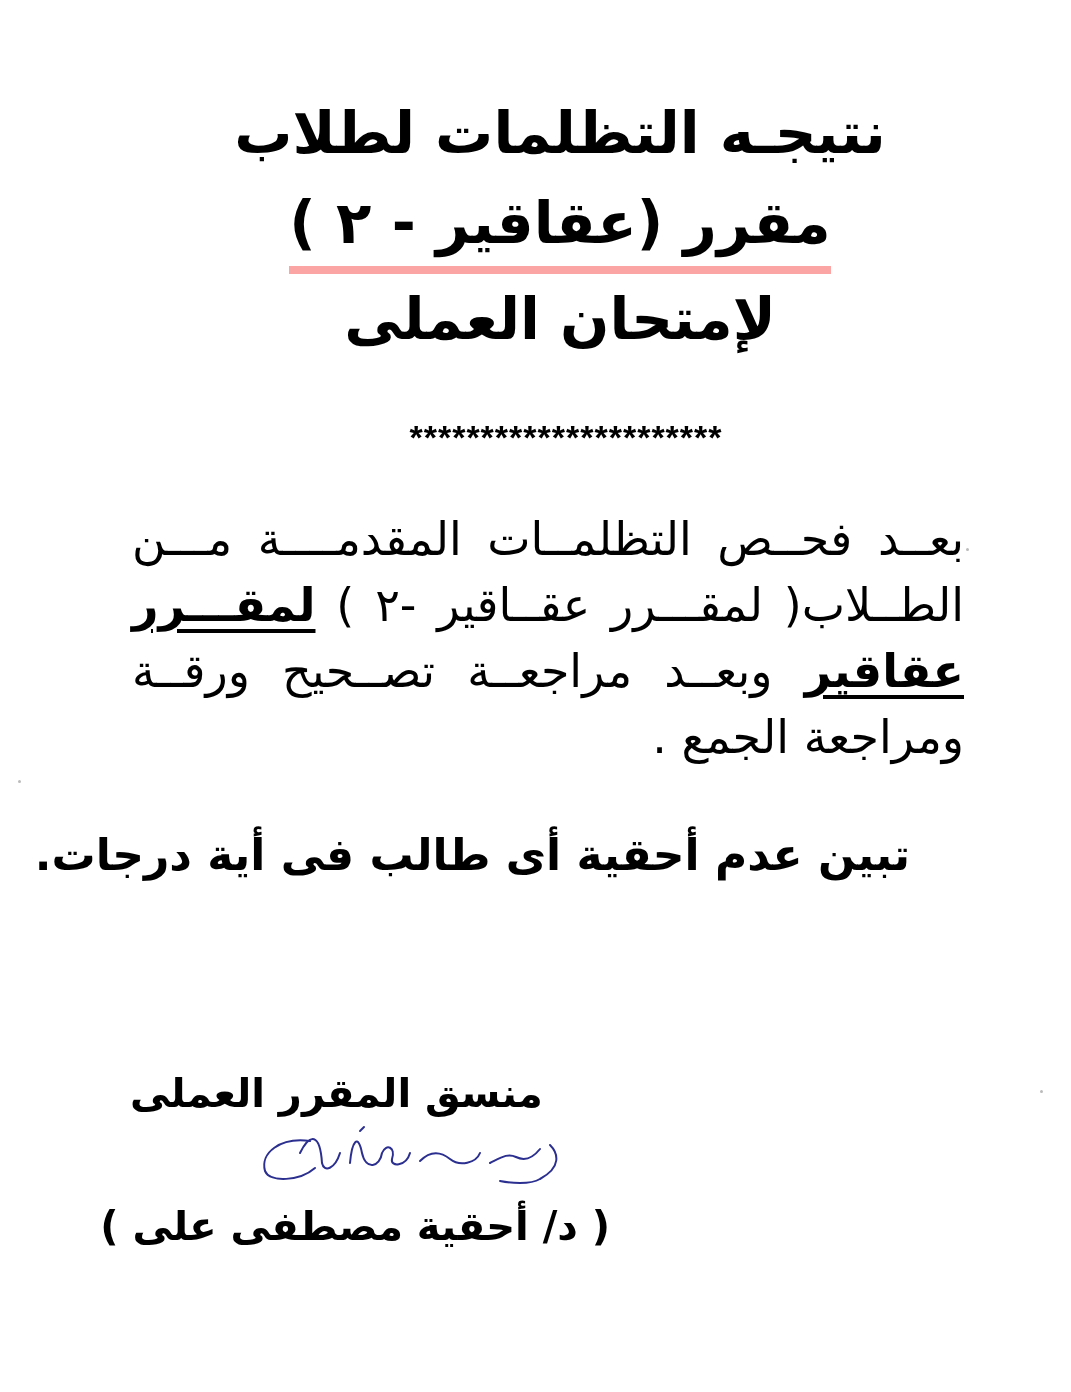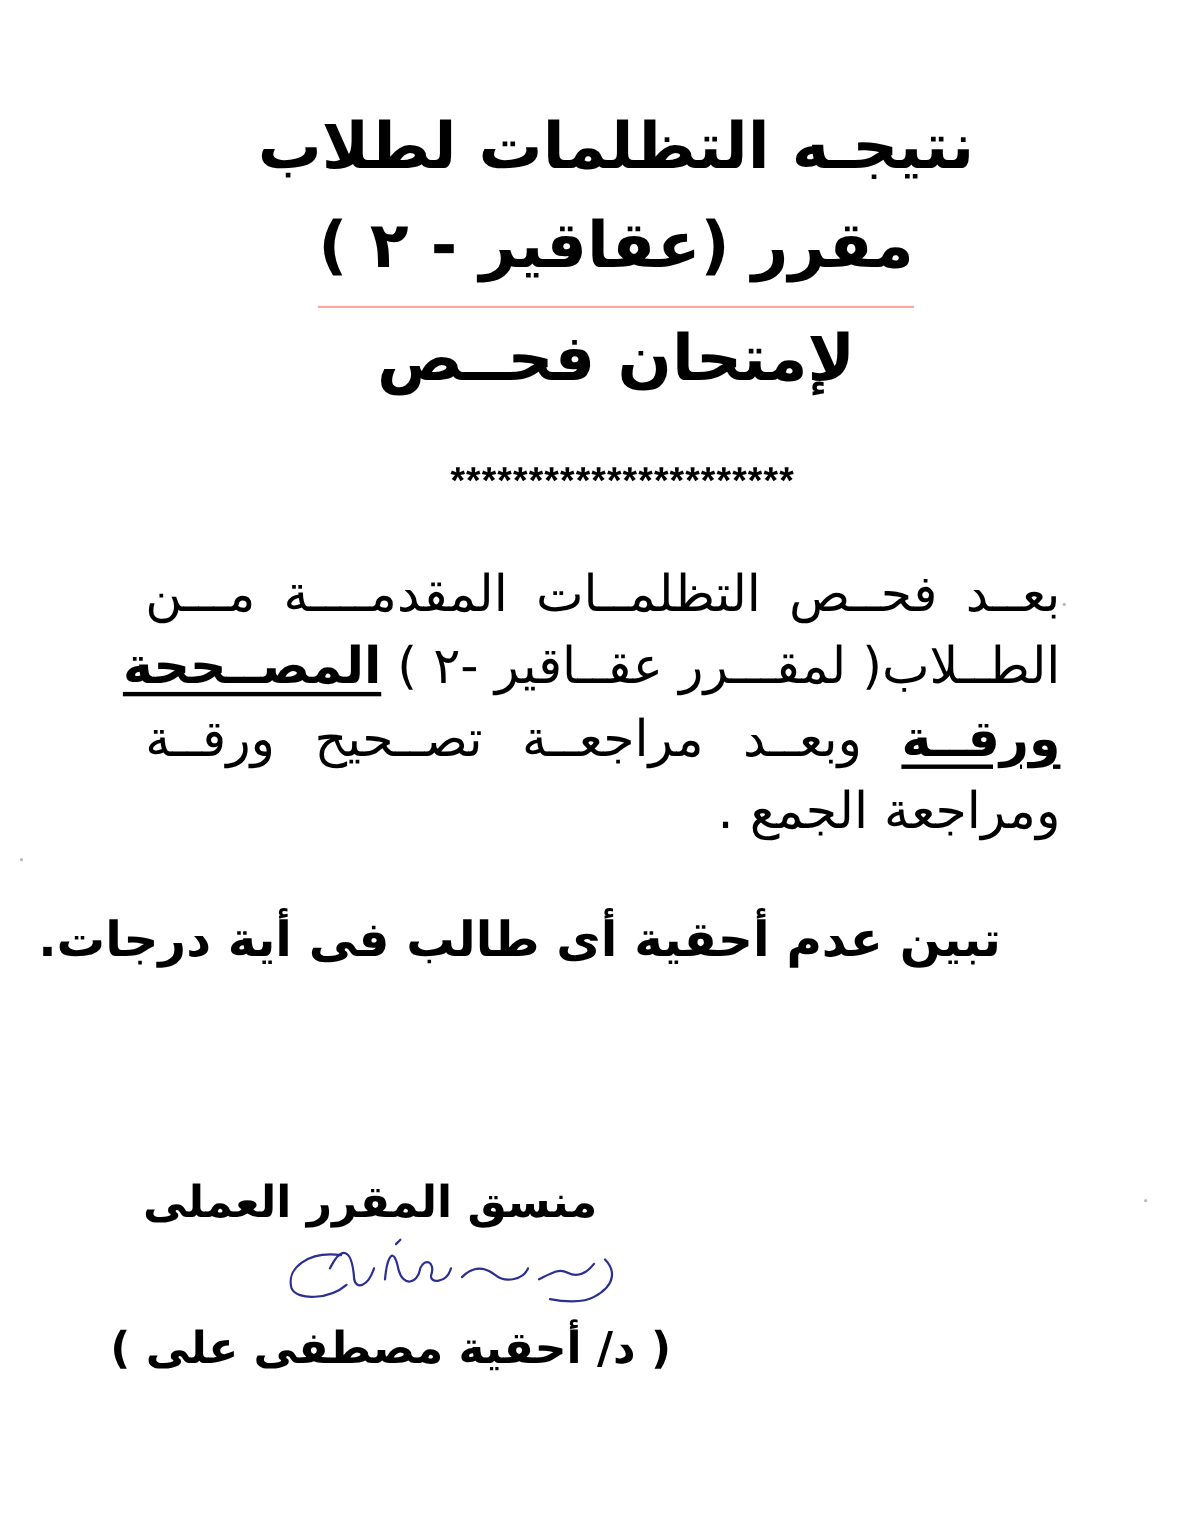--- a/index.html
+++ b/index.html
@@ -31,22 +31,22 @@
     }
     .title-line {
       font-weight: bold;
       font-size: 58px;
       line-height: 90px;
       letter-spacing: 0;
       white-space: nowrap;
       display: block;
     }
     .title-line.underlined span {
-      border-bottom: 2px solid #fca5a5;
-      padding-bottom: 16px;
+      border-bottom: 8px solid #fca5a5;
+      padding-bottom: 4px;
       display: inline-block;
       line-height: 78px;
     }
     .stars {
       position: absolute;
       left: 316px;
       top: 418px;
       width: 500px;
       text-align: center;
       font-weight: bold;
@@ -135,29 +135,29 @@
     }
   </style>
 </head>
 <body>
 
 <div class="page">
 
   <div class="title-block">
     <span class="title-line">نتيجـه التظلمات لطلاب</span>
     <span class="title-line underlined"><span>مقرر (عقاقير - ٢ )</span></span>
-    <span class="title-line">لإمتحان فحــص</span>
+    <span class="title-line">لإمتحان العملى</span>
   </div>
 
   <div class="stars">**********************</div>
 
   <div class="body-text">
     <span class="body-line">بعــد فحــص التظلمــات المقدمــــة مـــن</span>
-    <span class="body-line"><span>الطــلاب( لمقـــرر عقــاقير -٢ ) </span><span class="bold-u">المصــححة</span></span>
-    <span class="body-line"><span class="bold-u">ورقــة</span><span>  وبعــد مراجعــة تصــحيح ورقــة</span></span>
+    <span class="body-line"><span>الطــلاب( لمقـــرر عقــاقير -٢ ) </span><span class="bold-u">لمقـــرر</span></span>
+    <span class="body-line"><span class="bold-u">عقاقير</span><span>  وبعــد مراجعــة تصــحيح ورقــة</span></span>
     <span class="body-line last">ومراجعة الجمع .</span>
   </div>
 
   <div class="conclusion">تبين  عدم أحقية أى طالب فى أية درجات.</div>
 
   <div class="signature-block">
     <span class="sig-role">منسق المقرر العملى</span>
     <span class="sig-scribble">
       <svg width="360" height="70" viewBox="0 0 360 70">
         <g fill="none" stroke="#2b2f8f" stroke-width="2" stroke-linecap="round">

